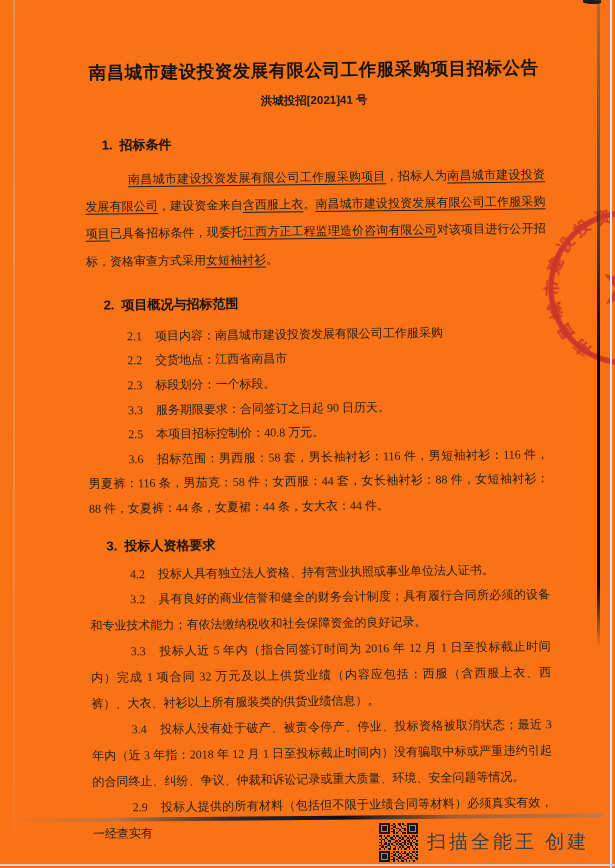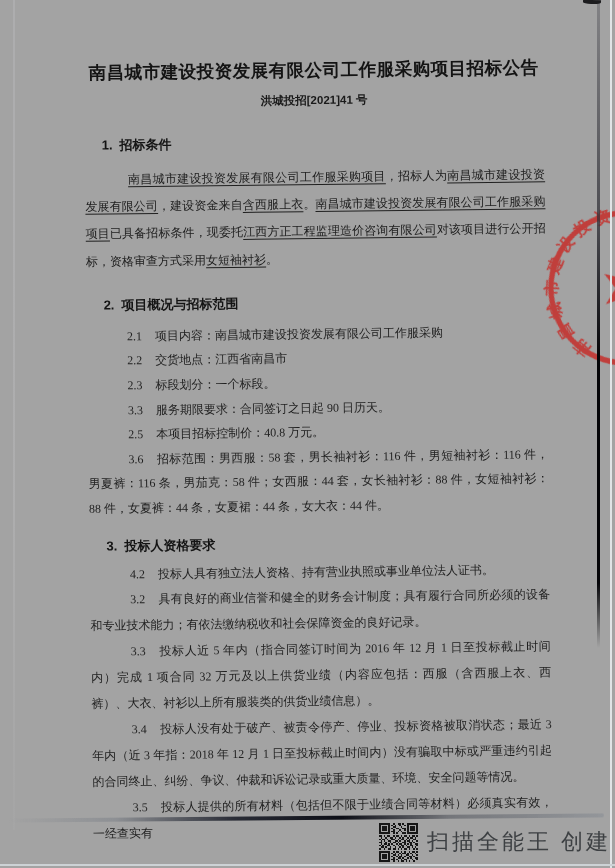--- a/index.html
+++ b/index.html
@@ -1,19 +1,19 @@
 <!DOCTYPE html>
 <html><head>
 <meta charset="utf-8">
 <style>
   * { margin:0; padding:0; box-sizing:border-box; }
   html,body { background:#ffffff; }
   .frame {
     position:relative; width:615px; height:868px;
-    background:#a3a3a3; overflow:hidden;
+    background:#f97316; overflow:hidden;
     font-family:"Liberation Serif", serif; color:#1f1f1f;
   }
   
   .content {
     position:absolute; left:88px; top:0; width:460px;
     transform:rotate(-0.7deg); transform-origin:230px 420px;
     font-size:12px;
   }
   .doc-title {
     margin-top:57px; text-align:center;
@@ -76,21 +76,21 @@
       rgba(60,64,74,0.45) 74%, rgba(125,132,142,0.4) 100%);
   }
   .scanner-bottom-line {
     position:absolute; left:0; top:864px; width:615px; height:2px; background:#cdd2d5;
   }
   
   .watermark { position:absolute; left:379px; top:822px; height:40px; display:flex; align-items:center; }
   .qr { width:39px; height:39px; }
   .wm-label {
     margin-left:9px; font-family:"Liberation Sans", sans-serif;
-    font-size:22px; letter-spacing:3px; color:#3d4043; white-space:nowrap;
+    font-size:19px; letter-spacing:3px; color:#3d4043; white-space:nowrap;
   }
 </style>
 </head>
 <body>
 
 <div class="frame">
 
   <div class="content">
 
     <div class="doc-title">南昌城市建设投资发展有限公司工作服采购项目招标公告</div>
@@ -117,21 +117,21 @@
 
     <div class="sec-heading h-3">
       <span class="num">3.</span><span>投标人资格要求</span>
     </div>
 
     <div class="items-3">
       <p><span class="item-num">4.2</span><span>投标人具有独立法人资格、持有营业执照或事业单位法人证书。</span></p>
       <p><span class="item-num">3.2</span><span>具有良好的商业信誉和健全的财务会计制度；具有履行合同所必须的设备和专业技术能力；有依法缴纳税收和社会保障资金的良好记录。</span></p>
       <p><span class="item-num">3.3</span><span>投标人近 5 年内（指合同签订时间为 2016 年 12 月 1 日至投标截止时间内）完成 1 项合同 32 万元及以上供货业绩（内容应包括：西服（含西服上衣、西裤）、大衣、衬衫以上所有服装类的供货业绩信息）。</span></p>
       <p><span class="item-num">3.4</span><span>投标人没有处于破产、被责令停产、停业、投标资格被取消状态；最近 3 年内（近 3 年指：2018 年 12 月 1 日至投标截止时间内）没有骗取中标或严重违约引起的合同终止、纠纷、争议、仲裁和诉讼记录或重大质量、环境、安全问题等情况。</span></p>
-      <p><span class="item-num">3.5</span><span>投标人提供的所有材料（包括但不限于业绩合同等材料）必须真实有效，一经查实有</span></p>
+      <p><span class="item-num">2.9</span><span>投标人提供的所有材料（包括但不限于业绩合同等材料）必须真实有效，一经查实有</span></p>
     </div>
   </div>
 
   <svg class="stamp" viewBox="0 0 170 170">
     <defs>
       <path id="sealArc" d="M 32.1,129.4 A 69,69 0 1 1 137.9,129.4" fill="none"></path>
     </defs>
     <circle cx="85" cy="85" r="75" fill="none" stroke="#c5322e" stroke-width="5.5"></circle>
     <path d="M85,59 L91.1,76.6 L109.7,77 L94.9,88.2 L100.3,106 L85,95.4 L69.7,106 L75.1,88.2 L60.3,77 L78.9,76.6 Z" fill="#c5322e" transform="rotate(-35 85 85)"></path>
     <text font-size="16" fill="#c5322e" letter-spacing="5.5" font-family="Liberation Sans, sans-serif" font-weight="bold">

